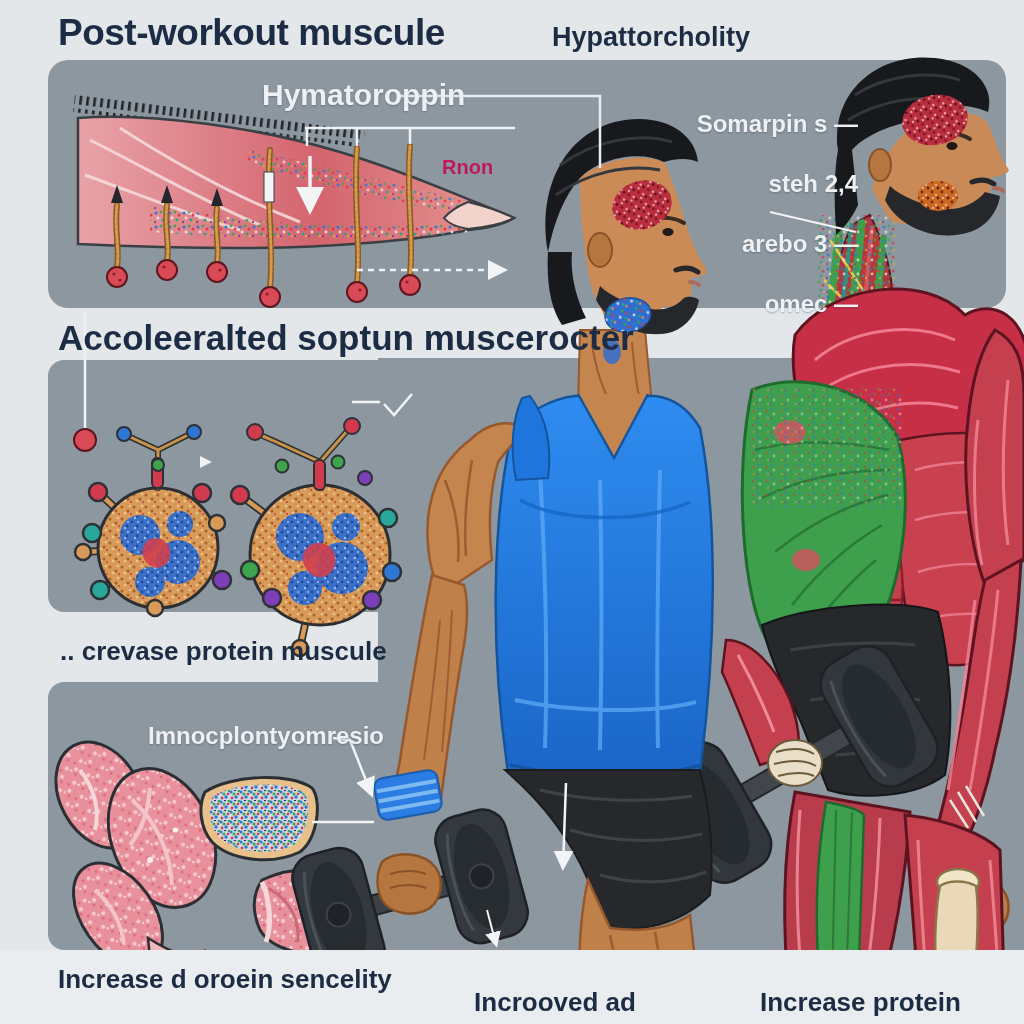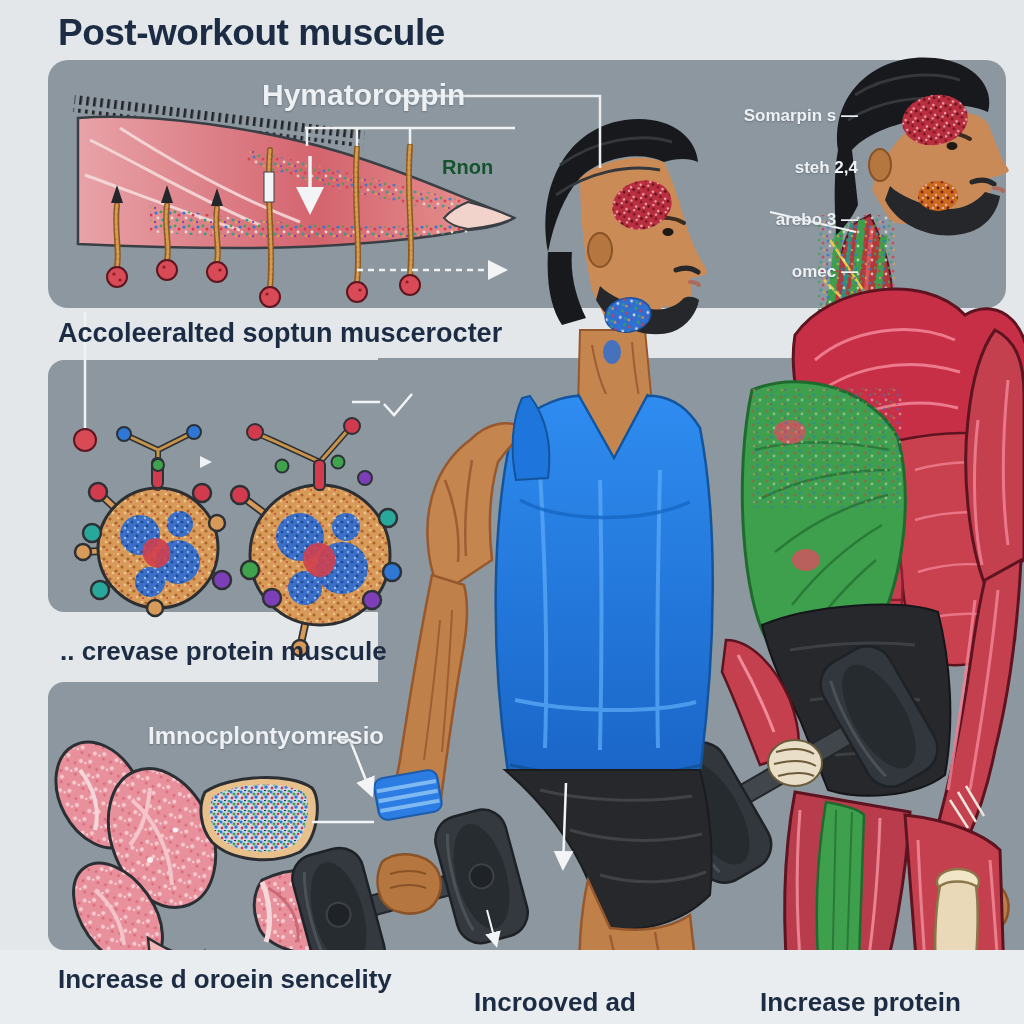--- a/index.html
+++ b/index.html
@@ -6,25 +6,25 @@
   body{width:1024px;height:1024px;overflow:hidden;background:#e3e7ea;
        font-family:"Liberation Sans", sans-serif;position:relative;}
   .stage{position:absolute;inset:0;width:924px;height:1024px;}
   .art{position:absolute;left:0;top:0;width:1024px;height:1024px;}
   .txt{position:absolute;white-space:pre-line;}
   .ink{color:#1c2c44;font-weight:700;}
   .pane{color:#edf1f4;font-weight:700;text-shadow:0 1px 2px rgba(40,50,60,.35);}
   .title{left:58px;top:12px;font-size:37px;letter-spacing:-.5px;}
   .hypat{left:552px;top:22px;font-size:27px;font-weight:600;}
   .hymat{left:262px;top:78px;font-size:30px;}
-  .sidelist{left:668px;top:80px;width:190px;text-align:right;font-size:17px;
+  .sidelist{left:668px;top:80px;width:190px;text-align:right;font-size:24px;
             font-weight:600;color:#edf1f4;text-shadow:0 1px 2px rgba(40,50,60,.35);}
   .sidelist div{line-height:32px;}
-  .rnon{left:442px;top:156px;font-size:20px;font-weight:600;color:#14532d;}
-  .accol{left:58px;top:318px;font-size:27px;}
+  .rnon{left:442px;top:156px;font-size:20px;font-weight:600;color:#be185d;}
+  .accol{left:58px;top:318px;font-size:35px;}
   .incpot{left:208px;top:374px;font-size:25px;}
   .crevase{left:60px;top:636px;font-size:26px;}
   .imnor{left:148px;top:722px;font-size:24px;font-weight:600;}
   .cap{font-size:26px;line-height:31px;}
   .capL{left:58px;top:964px;}
   .capM{left:420px;top:956px;width:270px;text-align:center;}
   .capR{left:760px;top:956px;width:250px;}
 </style>
 </head>
 <body>
@@ -451,20 +451,21 @@
   <path d="M352,402 L380,402"></path>
   <path d="M384,404 L394,415 L412,394"></path>
   <path d="M333,738 L350,740 L371,793" marker-end="url(#mW)"></path>
   <path d="M312,822 L374,822"></path>
   <path d="M566,783 L563,866" marker-end="url(#mW)"></path>
   <path d="M487,910 L496,944" stroke-width="2" marker-end="url(#mW)"></path>
 </g>
 </svg>
 
 <div class="txt ink title">Post-workout muscule</div>
+<div class="txt ink hypat">Hypattorcholity</div>
 <div class="txt pane hymat">Hymatoroppin</div>
 <div class="txt rnon">Rnon</div>
 
 <div class="sidelist txt">
   <div>Somarpin s —</div>
   <div>steh 2,4</div>
   <div>arebo 3 —</div>
   <div>omec —</div>
 </div>
 

